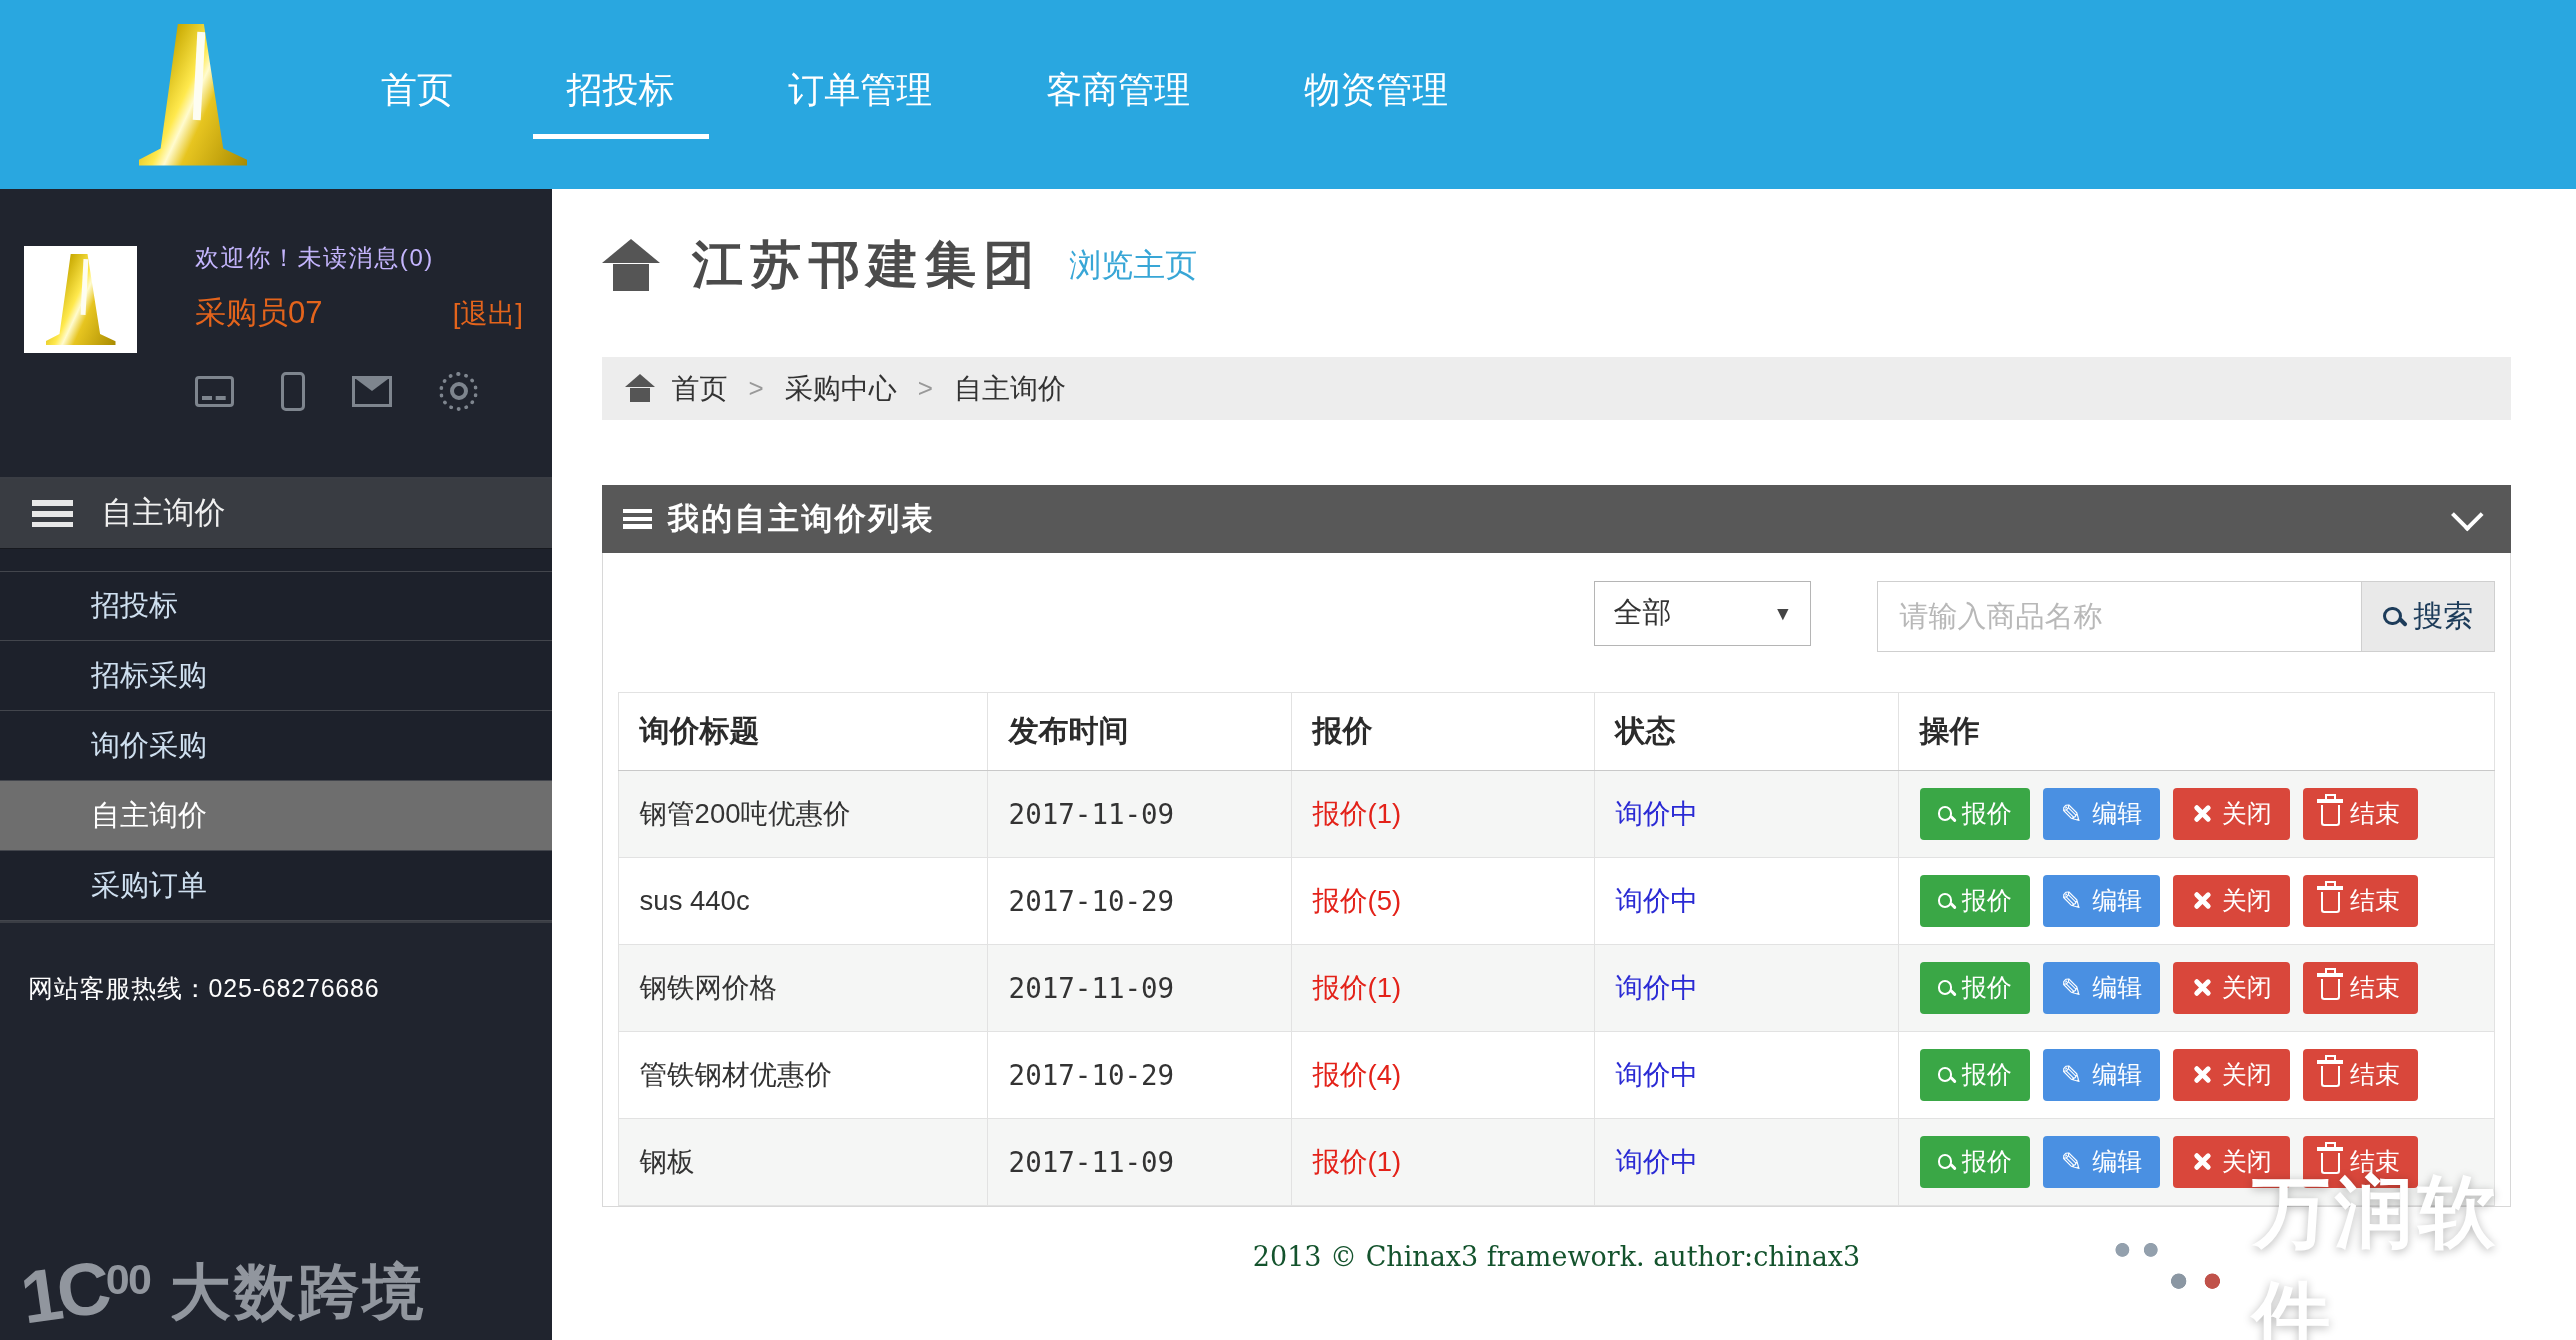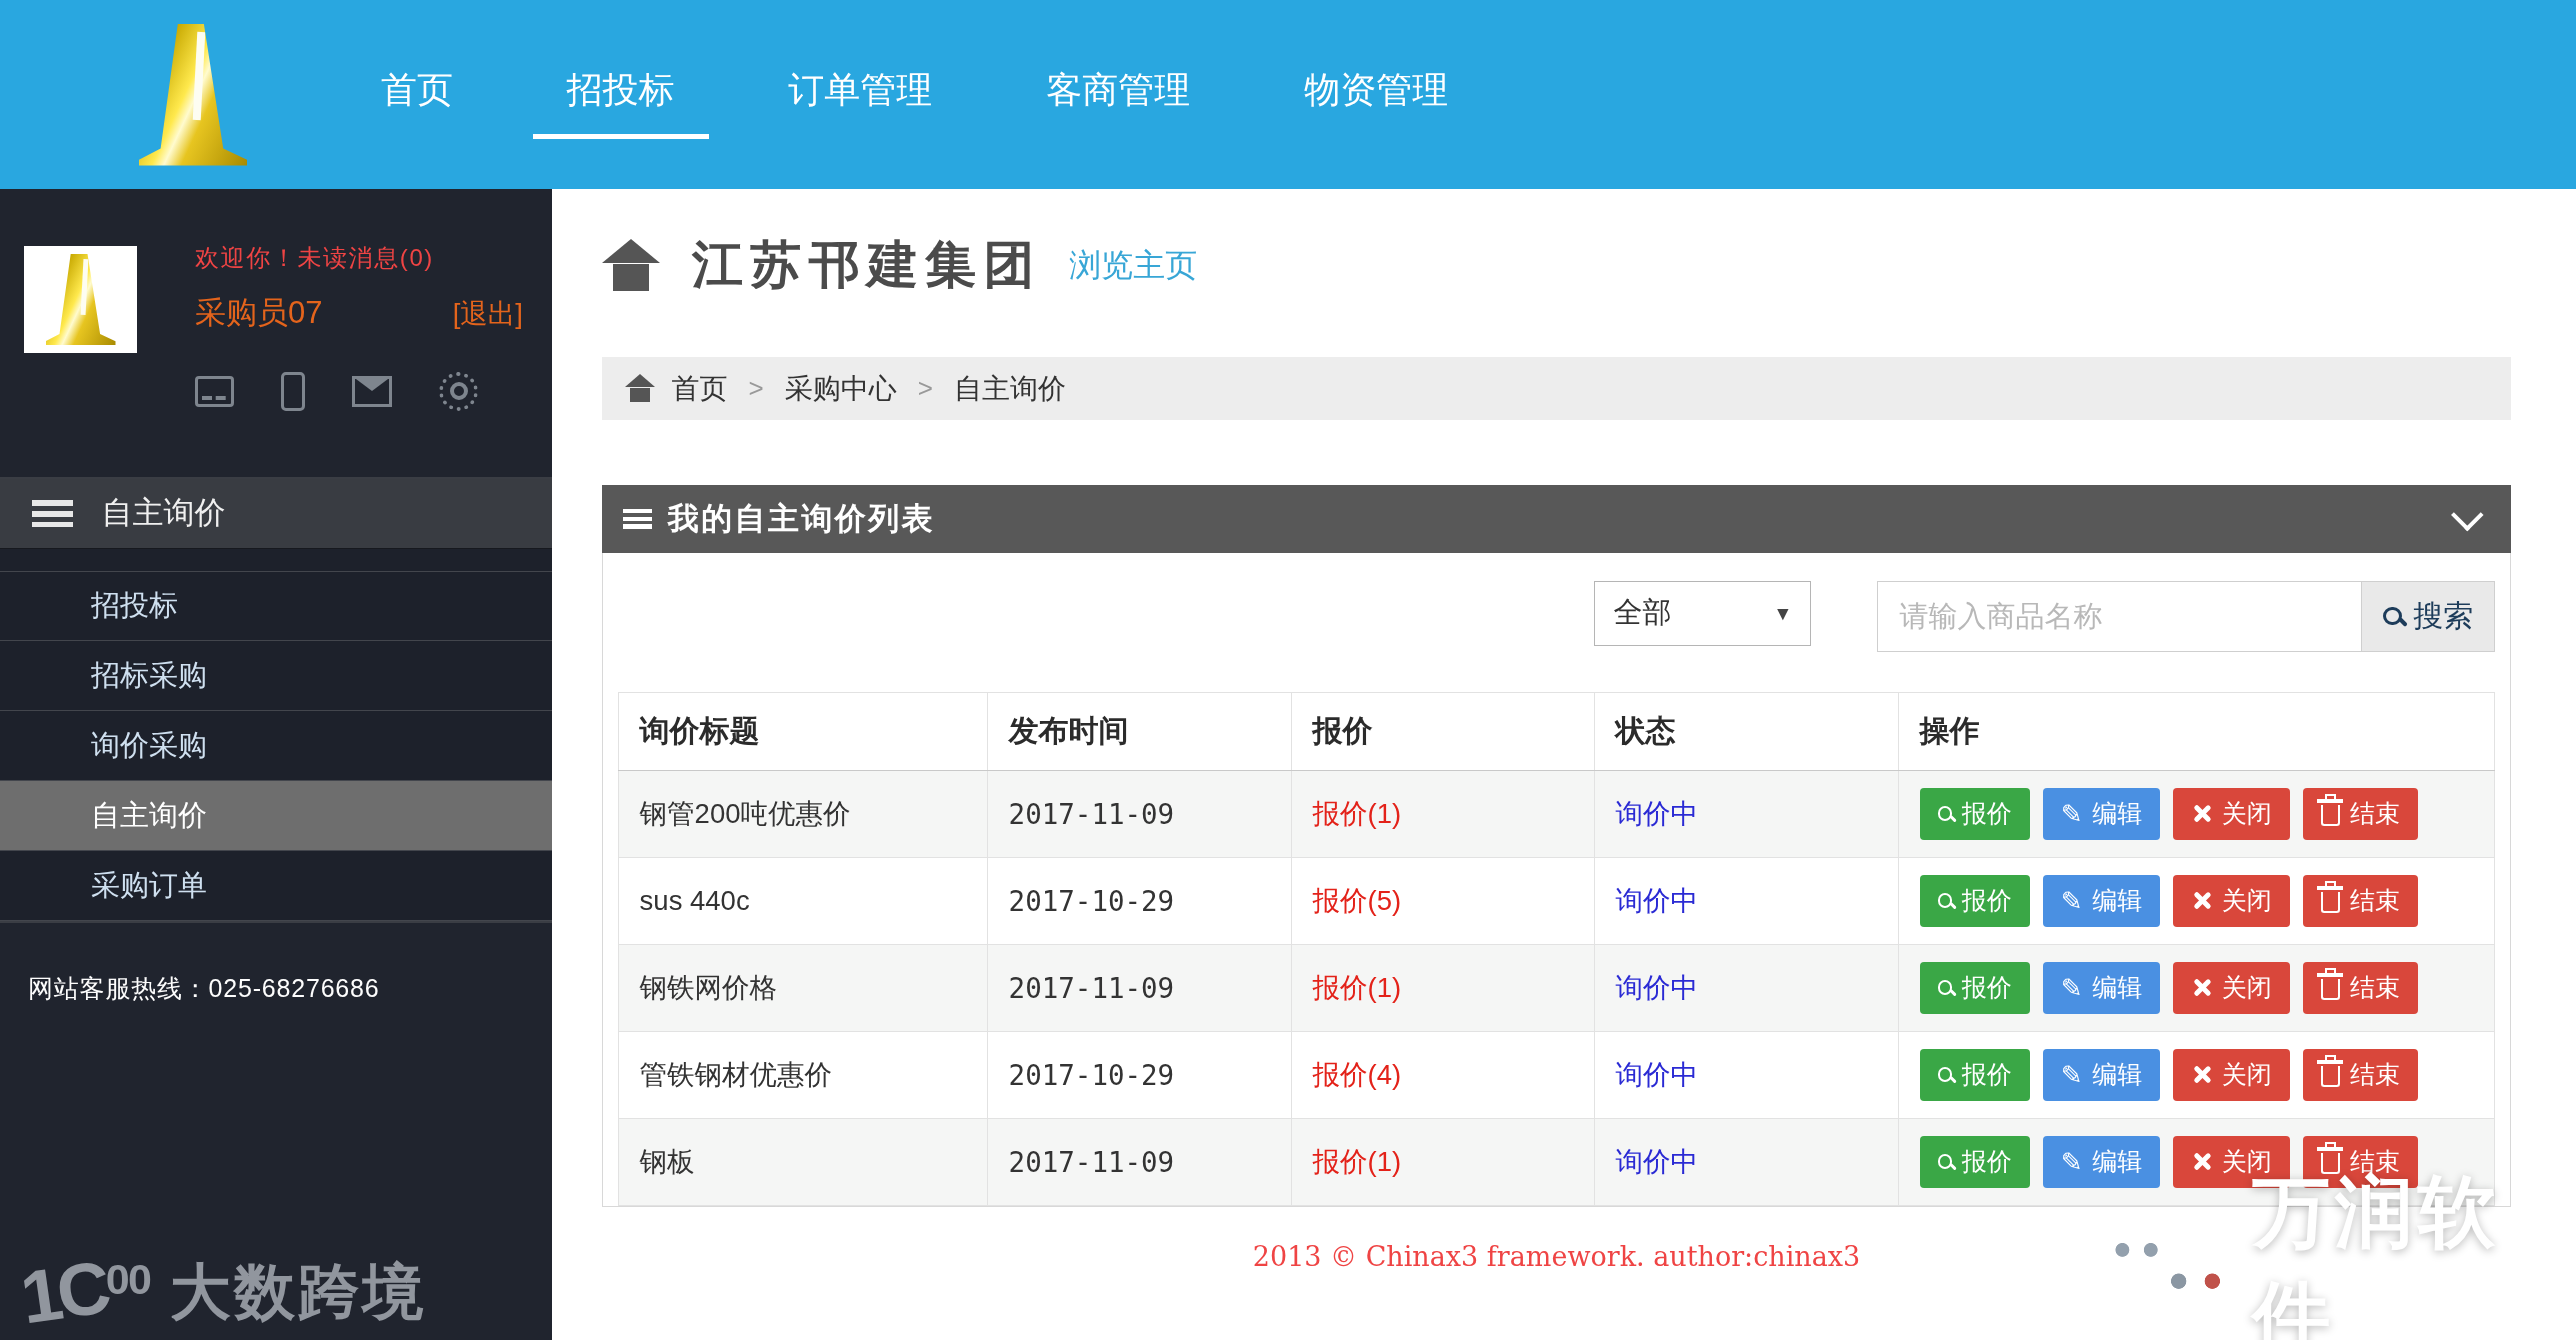--- a/index.html
+++ b/index.html
@@ -17,21 +17,21 @@
   .nav-items { display:flex; list-style:none; margin-left:77px; align-items:center; }
   .nav-items li { font-size:36px; color:#fff; margin:0 57px; padding:16px 0 19.4px; border-bottom:5.7px solid transparent; cursor:pointer; white-space:nowrap; }
   .nav-items li.active { padding-left:34px; padding-right:34px; margin:0 22.6px; border-bottom-color:#fff; }
 
   
   .sidebar { position:absolute; left:0; top:189px; width:552px; bottom:0; background:#20242e; color:#cfe0f0; z-index:4; }
   .user-card { padding:53px 29px 0 24px; position:relative; height:288px; }
   .avatar { position:absolute; left:24px; top:57px; width:113px; height:107px; background:#fff; display:flex; align-items:center; justify-content:center; }
   .avatar .logo-shape { width:70px; height:91px; margin:0; }
   .user-texts { margin-left:171px; }
-  .welcome { font-size:24px; color:#ef4444; letter-spacing:1.6px; }
+  .welcome { font-size:24px; color:#c4b5fd; letter-spacing:1.6px; }
   .user-line { display:flex; align-items:baseline; margin-top:18px; }
   .username { font-size:31px; color:#e4641c; }
   .logout { margin-left:auto; font-size:27.5px; color:#e4641c; cursor:pointer; }
   .user-icons { margin:37px 0 0 171px; display:flex; gap:47px; color:#7e858e; align-items:center; height:40px; }
   .sidebar-sep { height:1.6px; background:#3a3d44; }
   .menu-header { height:70px; background:#393c42; display:flex; align-items:center; padding-left:32px; gap:29px; color:#f0f0f0; font-size:31px; border-bottom:1.6px solid #17191f; }
   .side-menu { list-style:none; background:#1d212b; padding-top:22.6px; }
   .side-menu li { height:70px; display:flex; align-items:center; padding-left:91px; font-size:29px; color:#cfe0f0; border-bottom:1.6px solid #43464d; cursor:pointer; }
   .side-menu li:first-of-type { border-top:1.6px solid #43464d; }
   .side-menu li.active { background:#6e6e6e; color:#fff; }
@@ -95,21 +95,21 @@
   .abtn-close, .abtn-end { background:#d9473b; }
   .icon-pencil { font-size:26px; line-height:1; }
   .icon-x { position:relative; width:21px; height:21px; display:inline-block; }
   .icon-x::before,.icon-x::after { content:''; position:absolute; left:9px; top:0; width:4.9px; height:21px; background:#fff; border-radius:2.4px; }
   .icon-x::before { transform:rotate(45deg); }
   .icon-x::after { transform:rotate(-45deg); }
   .icon-trash { position:relative; width:19.4px; height:21px; display:inline-block; margin-top:4.9px; border:2.4px solid #fff; border-top:none; border-radius:0 0 3.2px 3.2px; }
   .icon-trash::before { content:''; position:absolute; left:-5.7px; top:-6.5px; width:26px; height:4px; background:#fff; }
   .icon-trash::after { content:''; position:absolute; left:2.4px; top:-11.3px; width:6.5px; height:3.2px; border:2.4px solid #fff; border-bottom:none; }
 
-  .footer { margin-top:34px; text-align:center; font-family:"DejaVu Serif",serif; font-size:27px; color:#ef4444; }
+  .footer { margin-top:34px; text-align:center; font-family:"DejaVu Serif",serif; font-size:27px; color:#14532d; }
 
   
   .ic { display:inline-block; position:relative; }
   .ic-card { width:39px; height:31px; border:3.2px solid currentColor; border-radius:4px; cursor:pointer; }
   .ic-card::after { content:''; position:absolute; left:4px; bottom:4px; width:9.7px; height:4px; background:currentColor; box-shadow:13.7px 0 0 currentColor; }
   .ic-phone { width:24px; height:39px; border:3.2px solid currentColor; border-radius:4.9px; cursor:pointer; }
   .ic-mail { width:40px; height:31px; border:3.2px solid currentColor; cursor:pointer; }
   .ic-mail::after { content:''; position:absolute; left:0.8px; top:0.8px; width:0; height:0; border-left:16px solid transparent; border-right:16px solid transparent; border-top:12px solid currentColor; }
   .ic-gear { width:39px; height:39px; cursor:pointer; }
   .ic-gear::before { content:''; position:absolute; inset:0; border:4px dotted currentColor; border-radius:50%; }

